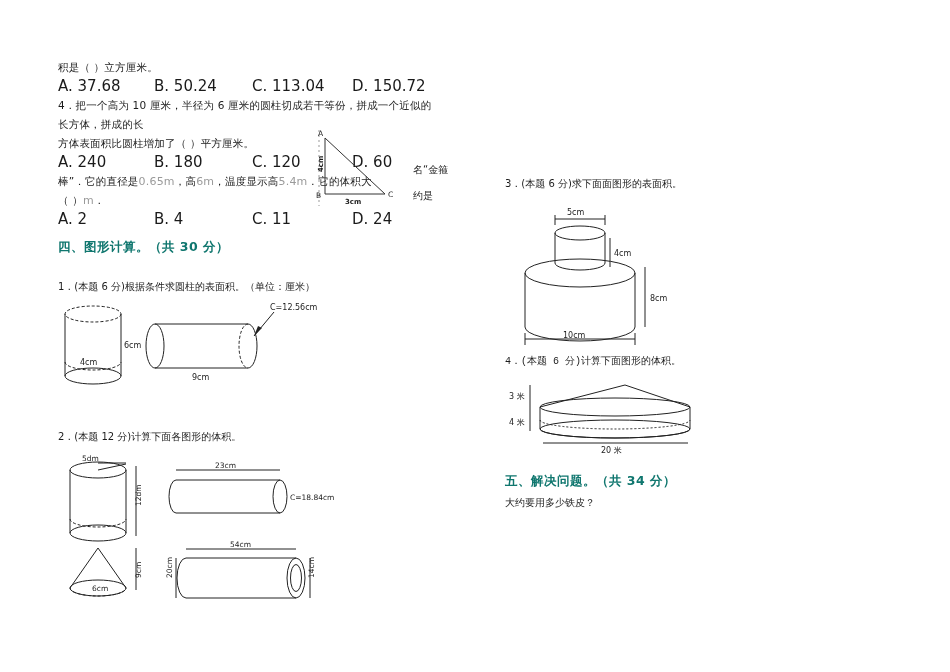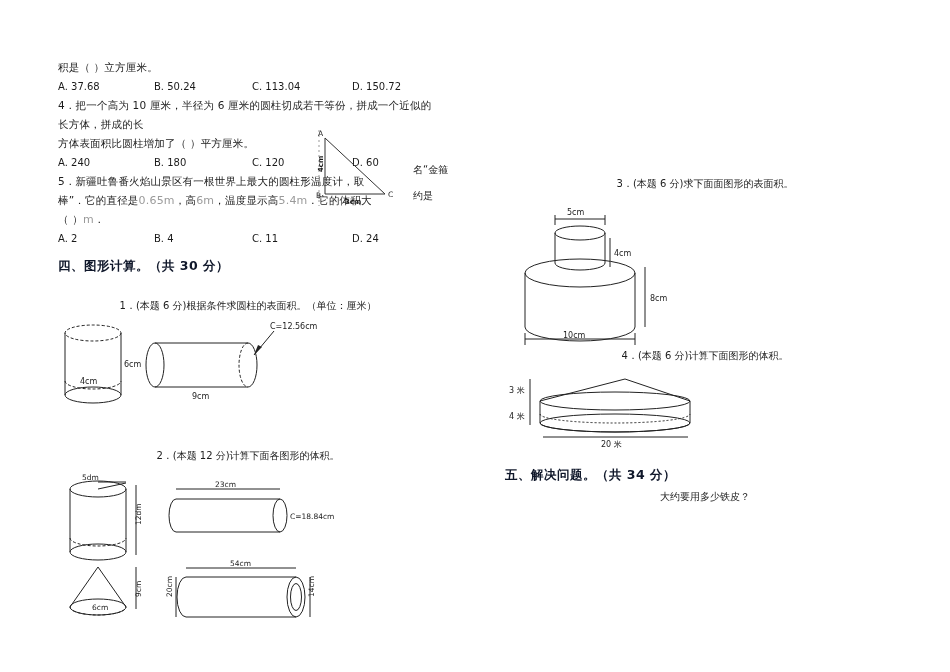--- a/index.html
+++ b/index.html
@@ -6,26 +6,26 @@
   body{
     width:950px;height:672px;background:#ffffff;
     font-family:"DejaVu Sans","Liberation Sans",sans-serif;
     color:#1a1a1a;position:relative;overflow:hidden;
   }
   .page{position:relative;width:950px;height:672px;}
   .col-left{position:absolute;left:58px;top:58px;width:380px;}
   .col-right{position:absolute;left:505px;top:175px;width:400px;}
 
   .qline{font-size:10.5px;line-height:19px;letter-spacing:.2px;color:#1c1c1c;}
-  .opts{display:flex;font-size:10px;line-height:19px;margin:0;}
+  .opts{display:flex;font-size:15px;line-height:19px;margin:0;}
   .opts span{display:inline-block;}
   .opt-a{width:96px}.opt-b{width:98px}.opt-c{width:100px}.opt-d{width:80px}
   .faint{color:#9a9a9a;font-size:11px;}
-  .sec-head{font-size:12.5px;font-weight:bold;letter-spacing:.5px;color:#0f172a;margin:10px 0 4px 0;}
-  .sub-q{font-size:10px;line-height:18px;color:#1c1c1c;text-align:center;}
+  .sec-head{font-size:12.5px;font-weight:bold;letter-spacing:.5px;color:#0f766e;margin:10px 0 4px 0;}
+  .sub-q{font-size:10px;line-height:18px;color:#1c1c1c;}
   .num-sm{font-size:9px;}
   .tri-wrap{position:absolute;left:255px;top:67px;width:95px;height:85px;}
   .side-txt{position:absolute;font-size:10px;line-height:19px;color:#1c1c1c;}
 
   svg{display:block;overflow:visible;}
   .fig{position:relative;}
 </style>
 </head>
 <body>
 
@@ -45,21 +45,20 @@
     <div class="qline">4．把一个高为 10 厘米，半径为 6 厘米的圆柱切成若干等份，拼成一个近似的长方体，拼成的长</div>
     <div class="qline">方体表面积比圆柱增加了（          ）平方厘米。</div>
 
     <div class="opts">
       <span class="opt-a"><span>A.</span>&nbsp;<span>240</span></span>
       <span class="opt-b"><span>B.</span>&nbsp;<span>180</span></span>
       <span class="opt-c"><span>C.</span>&nbsp;<span>120</span></span>
       <span class="opt-d"><span>D.</span>&nbsp;<span>60</span></span>
     </div>
 
-    <div class="qline">5．新疆吐鲁番火焰山景区有一根世界上最大的圆柱形温度计，取</div>
 
     <div class="qline">
       <span>棒”．它的直径是</span><span class="faint">0.65m</span><span>，高</span><span class="faint">6m</span><span>，温度显示高</span><span class="faint">5.4m</span><span>．它的体积大</span>
     </div>
 
     <div class="qline">
       <span>（          ）</span><span class="faint">m</span><span>．</span>
     </div>
 
     <div class="opts">
@@ -192,21 +191,21 @@
           <path d="M20 128 L20 140"></path>
             <path d="M130 128 L130 140"></path>
         </g>
         <text x="62" y="10" font-size="8" fill="#1c1c1c" font-family="'DejaVu Sans',sans-serif">5cm</text>
         <text x="109" y="51" font-size="8" fill="#1c1c1c" font-family="'DejaVu Sans',sans-serif">4cm</text>
         <text x="145" y="96" font-size="8" fill="#1c1c1c" font-family="'DejaVu Sans',sans-serif">8cm</text>
         <text x="58" y="133" font-size="8" fill="#1c1c1c" font-family="'DejaVu Sans',sans-serif">10cm</text>
       </svg>
     </div>
 
-    <div class="sub-q" style="margin-top:2px;">4．(本题 6 分)计算下面图形的体积。</div>
+    <div class="sub-q" style="margin-top:8px;font-family:Liberation Mono, monospace;">4．(本题 6 分)计算下面图形的体积。</div>
 
     <div class="fig" style="height:80px;margin-top:6px;">
       <svg width="250" height="80" viewBox="0 0 250 80">
         <g fill="none" stroke="#222" stroke-width="1">
 
           <path d="M35 30 L120 8 L185 30"></path>
 
           <path d="M35 30 L35 52"></path>
             <path d="M185 30 L185 52"></path>
           <ellipse cx="110" cy="30" rx="75" ry="9"></ellipse>

